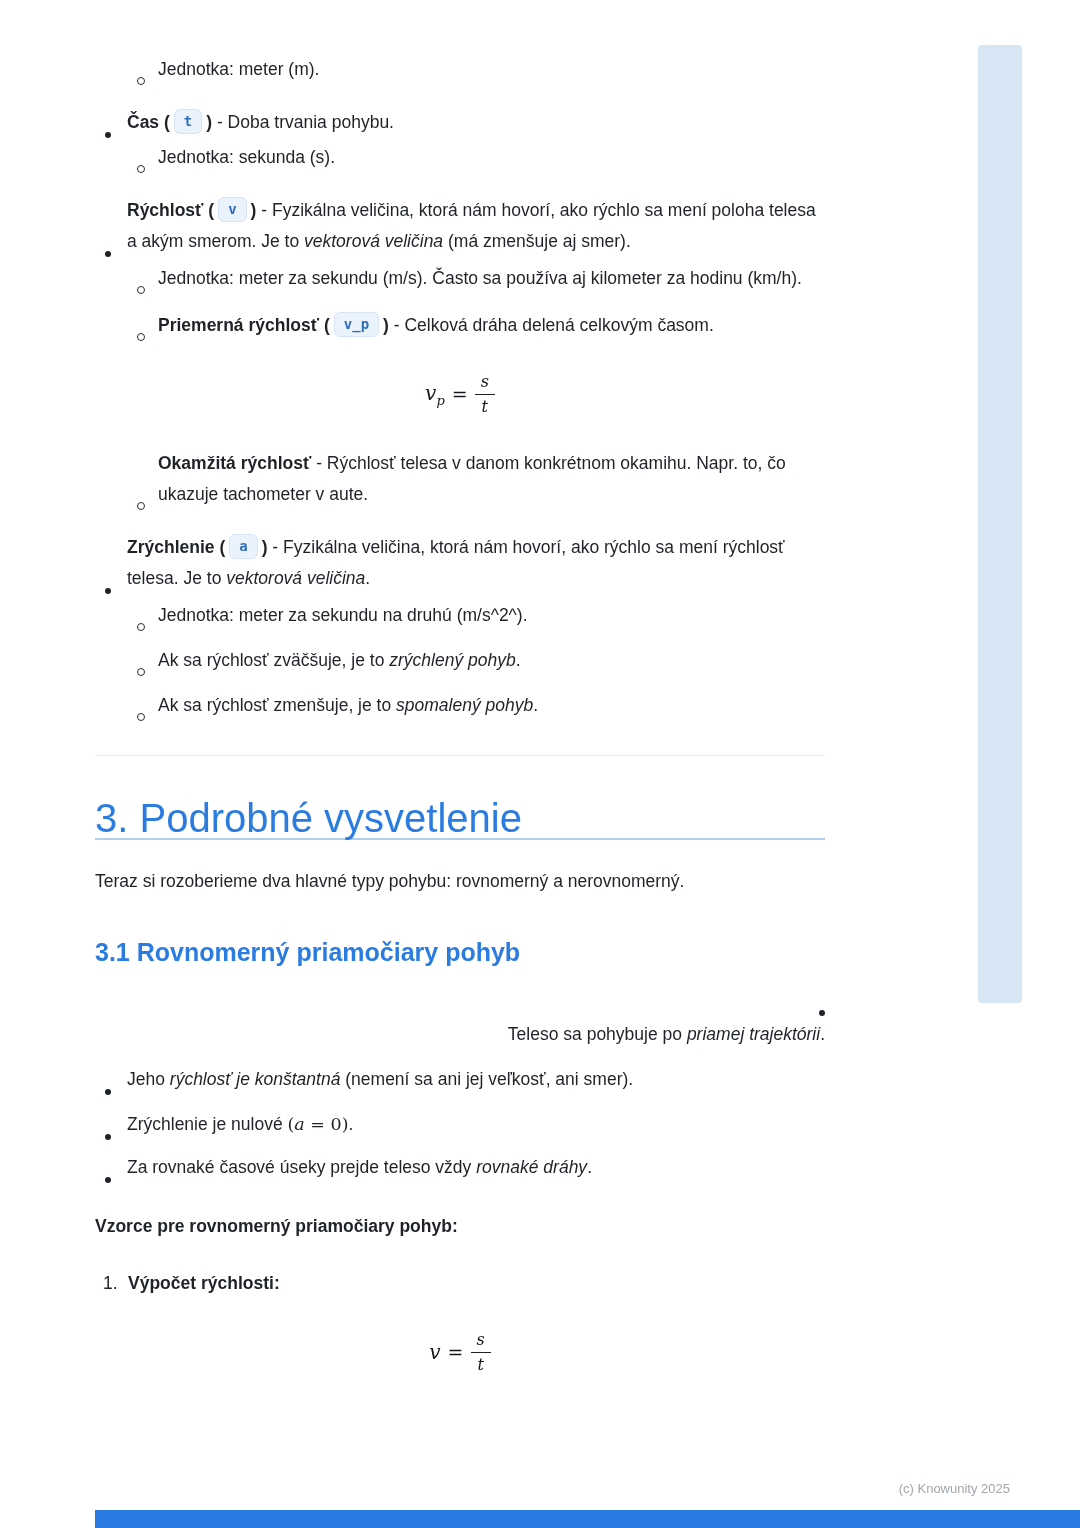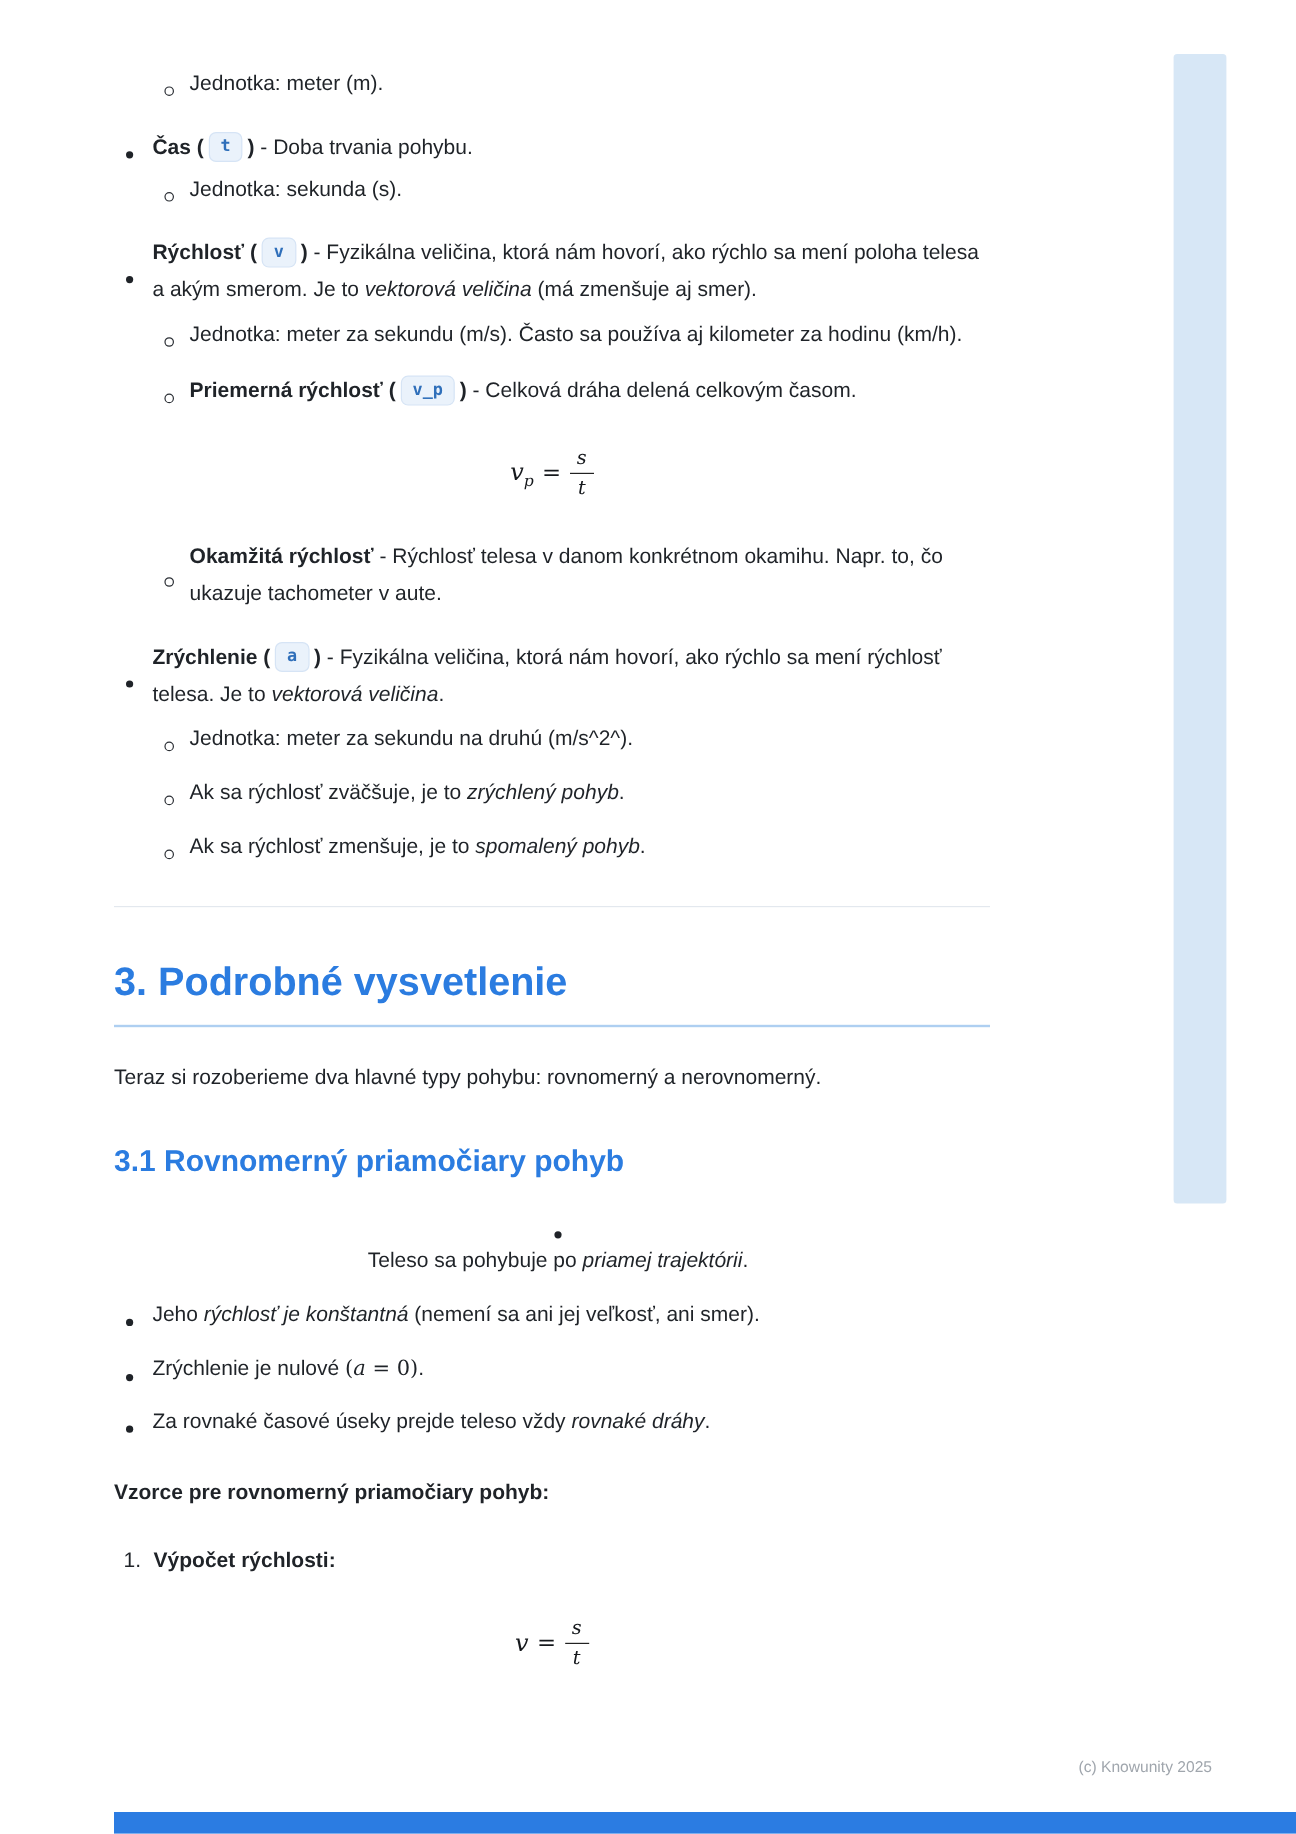--- a/index.html
+++ b/index.html
@@ -13,21 +13,21 @@
   }
   .page {
     position:absolute;
     left:95px; top:0;
     width:730px;
     padding-top:54px;
     font-size:17.5px;
     line-height:31px;
   }
   
-  .li { display:flex; align-items:center; }
+  .li { display:flex; align-items:flex-end; }
   .li1 { padding-left:10px; margin-top:22px; }
   .li2 { padding-left:42px; margin-top:14px; }
   .mt0 { margin-top:0; }
   .mt4 { margin-top:4px; }
   .mt6 { margin-top:6px; }
   .mt16 { margin-top:16px; }
   .mt30 { margin-top:30px;flex-direction:column; }
   .li1 .mk { flex:0 0 22px; }
   .li2 .mk { flex:0 0 21px; }
   .dot { display:block; width:6px; height:6px; background:#1f2328; border-radius:50%; margin-top:13px; }
@@ -61,41 +61,41 @@
   .mvar { font-style:italic; font-size:20px; }
   .msub { font-style:italic; font-size:13px; position:relative; top:5px; }
   .f-eq { font-size:19px; }
   .frac { display:inline-flex; flex-direction:column; align-items:center; font-size:16px; font-style:italic; line-height:22px; }
   .fnum { padding:0 6px 1px; border-bottom:1.3px solid #222; }
   .fden { padding:1px 6px 0; }
   
   .divider { height:1px; background:#e3e8ee; margin-top:34px; }
   .h2 {
     margin-top:42px;
-    font-size:33px; line-height:40px; font-weight:700;
+    font-size:40px; line-height:40px; font-weight:400;
     color:#2b7ce0;
-    padding-bottom:16px;
+    padding-bottom:0;
     border-bottom:2.5px solid #aecff1;
   }
   .para { margin-top:26px; }
   .h3 { margin-top:40px; font-size:25px; line-height:30px; font-weight:700; color:#2b7ce0; }
   .bold-line { margin-top:28px; font-weight:700; }
   .ol { padding-left:8px; margin-top:26px; }
   .olnum { flex:0 0 25px; }
   
   .scrollbar {
     position:absolute;
     left:978px; top:45px;
     width:44px; height:958px;
     background:#d7e7f6;
     border-radius:3px;
   }
   .watermark {
     position:absolute;
-    right:70px; bottom:48px;
+    right:70px; bottom:32px;
     font-size:13px; color:#a0a6ad;
   }
   .bottom-bar {
     position:absolute;
     left:95px; right:0; bottom:0;
     height:18px;
     background:#2b7ce2;
   }
 </style>
 </head>

